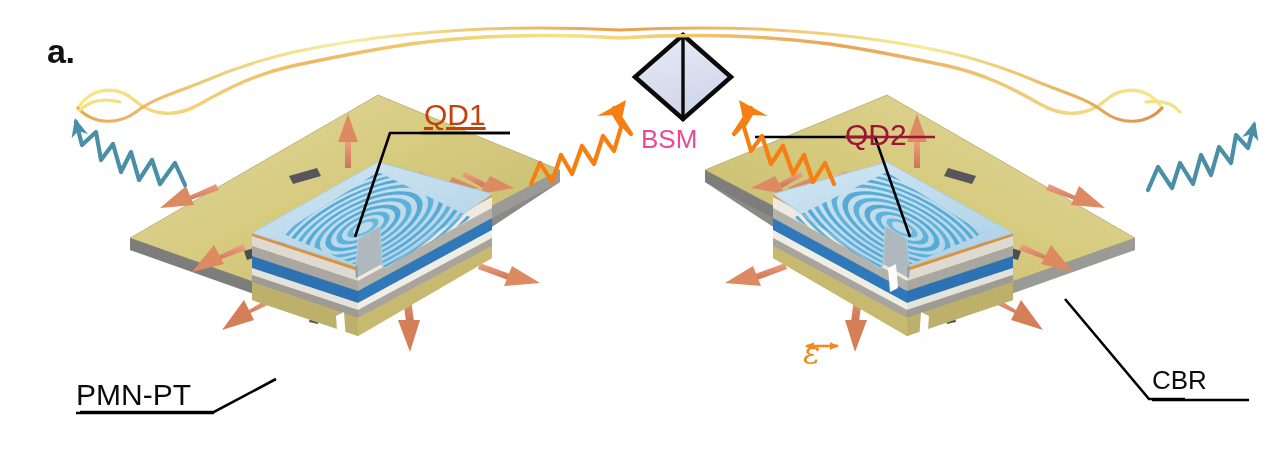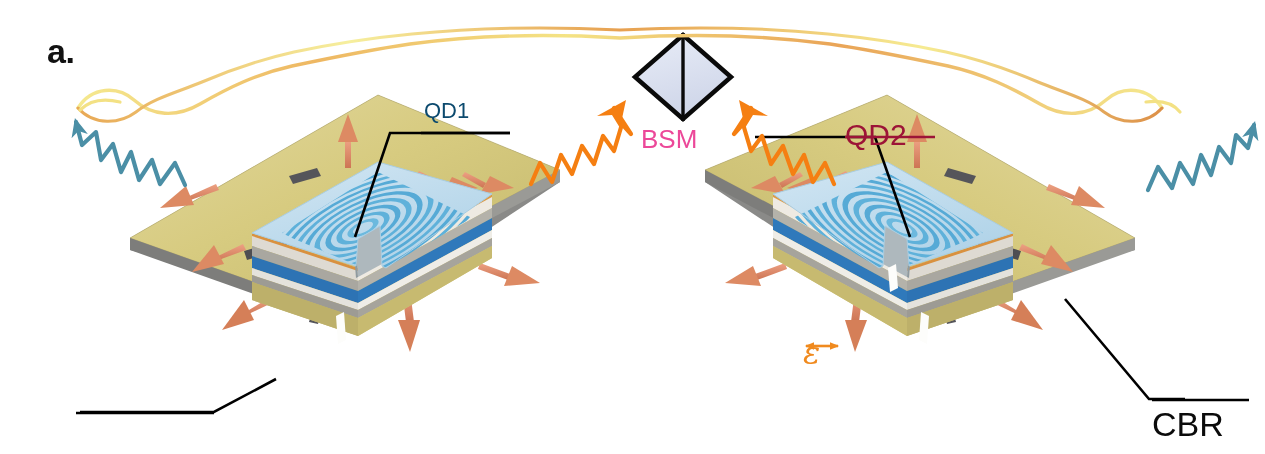--- a/index.html
+++ b/index.html
@@ -36,22 +36,23 @@
     left: 47px;
     top: 34px;
     font-size: 34px;
     font-weight: bold;
     color: #111111;
     letter-spacing: -0.5px;
   }
   #label-qd1 {
     left: 424px;
     top: 100px;
-    font-size: 22px;
-    color: #0c4a6e;
+    font-size: 30px;
+    color: #c2410c;
+    text-decoration: underline;
   }
   #label-qd2 {
     left: 845px;
     top: 120px;
     font-size: 30px;
     color: #9c1437;
   }
   #label-bsm {
     left: 641px;
     top: 126px;
@@ -60,23 +61,22 @@
   }
   #label-pmnpt {
     left: 76px;
     top: 380px;
     font-size: 30px;
     color: #0b0b0b;
   }
   #label-cbr {
     left: 1152px;
     top: 367px;
-    font-size: 34px;
+    font-size: 26px;
     color: #0b0b0b;
-    margin-top: 40px;
   }
   #label-strain {
     left: 803px;
     top: 337px;
     font-size: 32px;
     font-style: italic;
     color: #f08a1e;
     font-family: "DejaVu Serif", serif;
   }
 </style>
@@ -424,18 +424,19 @@
   </svg>
 
   <div class="fig-text" id="panel-label">a.</div>
 
   <div class="fig-text" id="label-qd1">QD1</div>
 
   <div class="fig-text" id="label-qd2">QD2</div>
 
   <div class="fig-text" id="label-bsm">BSM</div>
 
+  <div class="fig-text" id="label-pmnpt">PMN-PT</div>
 
   <div class="fig-text" id="label-cbr">CBR</div>
 
   <div class="fig-text" id="label-strain">ε</div>
 
 </div>
 
 </body></html>

